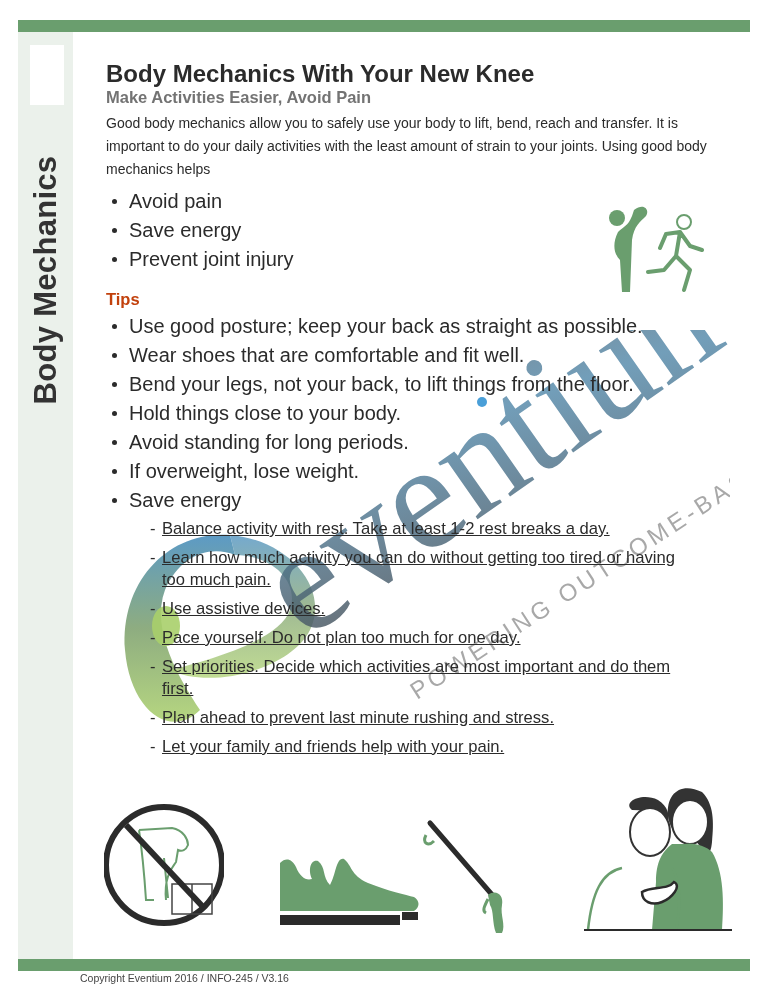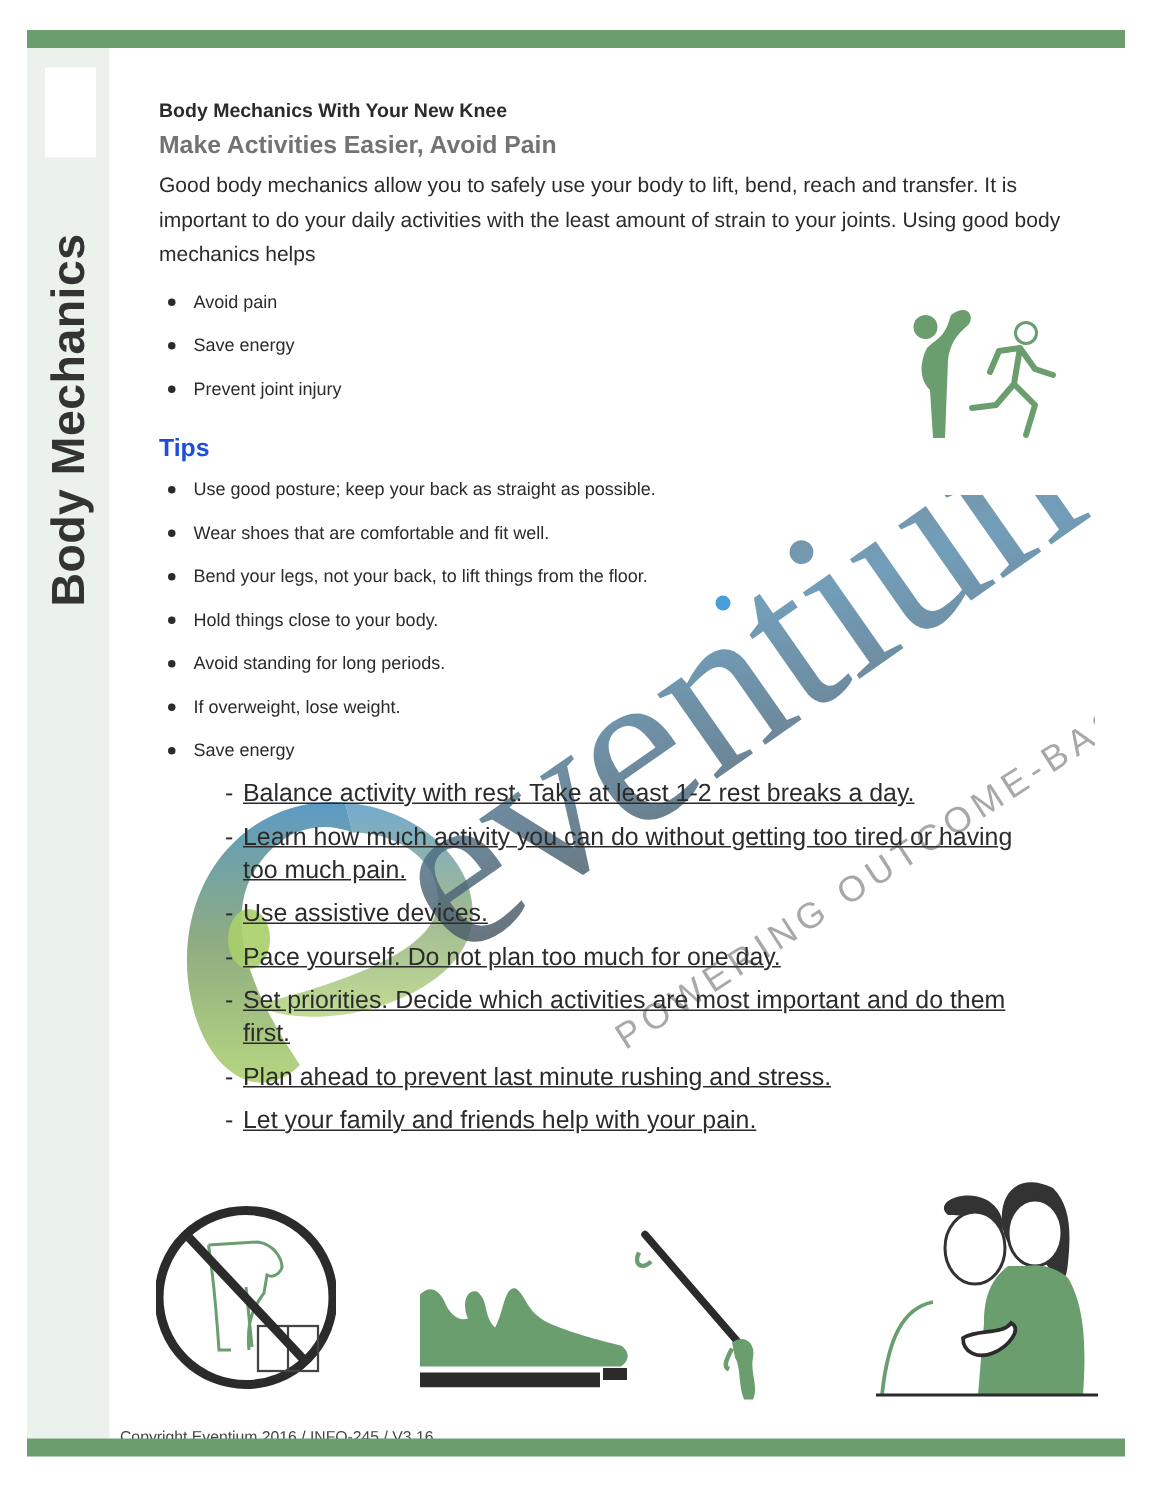--- a/index.html
+++ b/index.html
@@ -14,36 +14,36 @@
   .bar.bottom { top: 959px; }
   .side-strip { position: absolute; left: 18px; top: 32px; width: 55px; height: 927px; background: #ebf1eb; }
   .side-box { position: absolute; left: 30px; top: 45px; width: 34px; height: 60px; background: #ffffff; }
   .side-title {
     position: absolute; left: 46px; top: 280px;
     transform: translate(-50%, -50%) rotate(-90deg);
     white-space: nowrap; font-weight: bold; font-size: 31px; color: #333333;
     letter-spacing: 0.3px;
   }
   .content { position: absolute; left: 106px; top: 62px; width: 630px; }
-  .title { font-size: 13px; font-weight: bold; color: #2b2b2b; line-height: 24px; margin: 0; }
+  .title { font-size: 24px; font-weight: bold; color: #2b2b2b; line-height: 24px; margin: 0; }
   .subtitle { font-size: 16.5px; font-weight: bold; color: #737373; line-height: 22px; margin: 0 0 4px 0; }
   .intro { font-size: 14px; line-height: 23px; margin: 0; width: 620px; }
   ul.bullets { list-style: none; margin: 6px 0 0 0; padding: 0; }
-  ul.bullets li { position: relative; padding-left: 23px; font-size: 12px; line-height: 29px; }
+  ul.bullets li { position: relative; padding-left: 23px; font-size: 20px; line-height: 29px; }
   ul.bullets li::before {
     content: ""; position: absolute; left: 6px; top: 12px; width: 5px; height: 5px;
     border-radius: 50%; background: #2b2b2b;
   }
-  .tips-heading { font-size: 16.5px; font-weight: bold; color: #1d4ed8; margin: 14px 0 0 0; line-height: 22px; }
+  .tips-heading { font-size: 16.5px; font-weight: bold; color: #c2410c; margin: 14px 0 0 0; line-height: 22px; }
   ul.sub { list-style: none; margin: 0; padding: 0 0 0 44px; }
   ul.sub li { position: relative; padding-left: 12px; font-size: 16.6px; line-height: 22px; margin-bottom: 7px; width: 540px; text-decoration: underline; }
   ul.sub li::before { content: "-"; position: absolute; left: 0; top: 0; }
   .watermark { position: absolute; left: 110px; top: 330px; width: 620px; height: 420px; pointer-events: none; }
   .illus { position: absolute; }
-  .copyright { position: absolute; left: 80px; top: 952px; font-size: 10.5px; color: #444; }
+  .copyright { position: absolute; left: 80px; top: 972px; font-size: 10.5px; color: #444; }
   .activity-icon { position: absolute; left: 604px; top: 200px; }
 </style>
 </head>
 <body>
 
 <div class="bar top"></div>
 <div class="side-strip"></div>
 <div class="side-box"></div>
 <div class="side-title">Body Mechanics</div>
 

